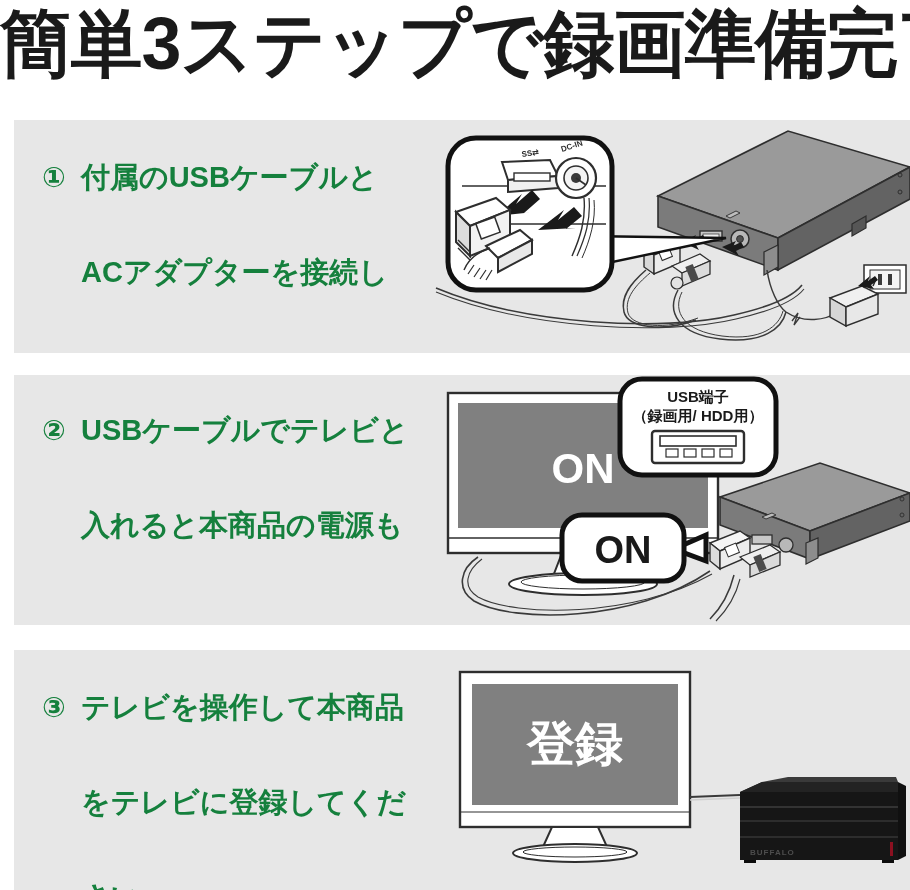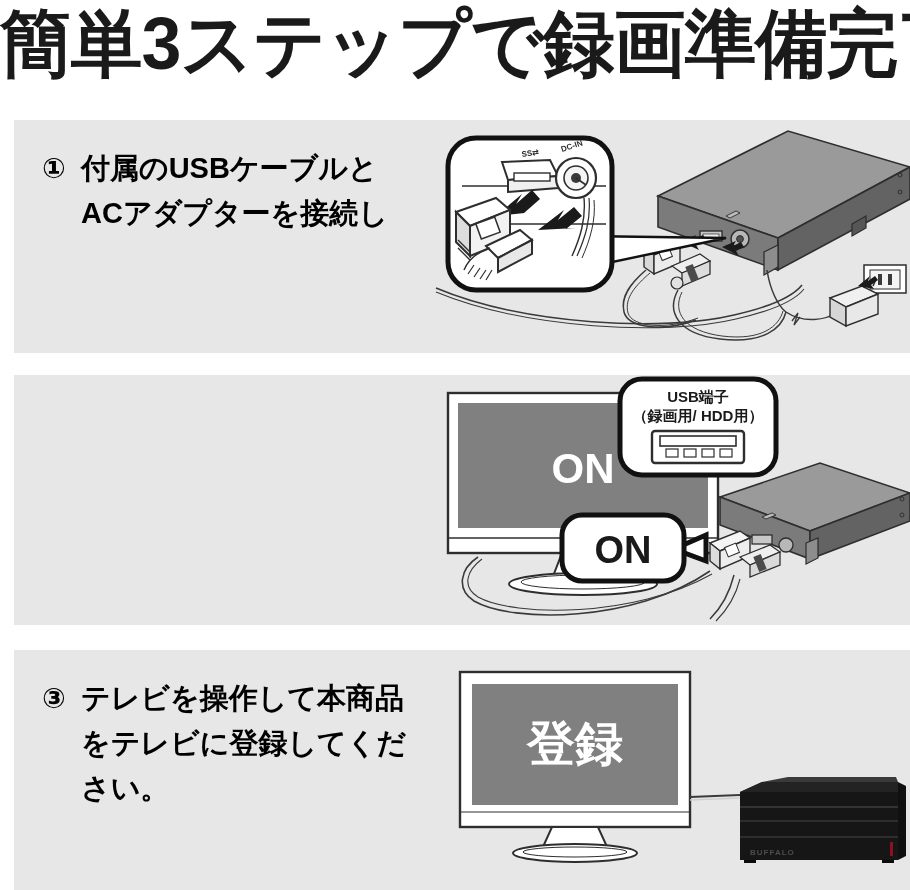--- a/index.html
+++ b/index.html
@@ -39,31 +39,31 @@
     overflow: hidden;
   }
   #panel-1 { top: 120px;  height: 233px; }
   #panel-2 { top: 375px;  height: 250px; }
   #panel-3 { top: 650px;  height: 240px; }
 
   
   .step-text {
     position: absolute;
     left: 28px;
-    color: #000000;
+    color: #15803d;
     font-size: 29px;
     font-weight: bold;
-    line-height: 45px;
+    line-height: 62px;
     letter-spacing: 0px;
   }
   #step-1-text { top: 26px; }
   #step-2-text { top: 24px; }
   #step-3-text { top: 26px; }
   .step-line { display: block; white-space: nowrap; }
-  .step-line.indent { padding-left: 39px; }
+  .step-line.indent { padding-left: 39px; margin-top: 32px; }
   .step-num {
     display: inline-block;
     width: 39px;
     font-size: 28px;
   }
 
   
   .art { position: absolute; }
   svg { display: block; }
 </style>
@@ -190,20 +190,22 @@
           <path d="M155 78 C 157 100, 151 118, 143 136" fill="none" stroke="#2e2e2e" stroke-width="1.2"></path>
           <path d="M160 80 C 162 100, 156 120, 148 138" fill="none" stroke="#2e2e2e" stroke-width="1"></path>
         </g>
       </svg>
     </div>
   </div>
 
   <div class="panel" id="panel-2">
 
     <div class="step-text" id="step-2-text">
+      <span class="step-line"><span class="step-num">②</span><span>USBケーブルでテレビと</span></span>
+      <span class="step-line indent">入れると本商品の電源も</span>
     </div>
 
     <div class="art" style="left:420px; top:0px; width:476px; height:250px;">
       <svg width="476" height="250" viewBox="0 0 476 250">
 
         <g>
           <rect x="14" y="18" width="270" height="160" fill="#ffffff" stroke="#2e2e2e" stroke-width="2.4"></rect>
           <rect x="24" y="28" width="250" height="125" fill="#808080"></rect>
           <line x1="14" y1="163" x2="284" y2="163" stroke="#2e2e2e" stroke-width="1.4"></line>
 

